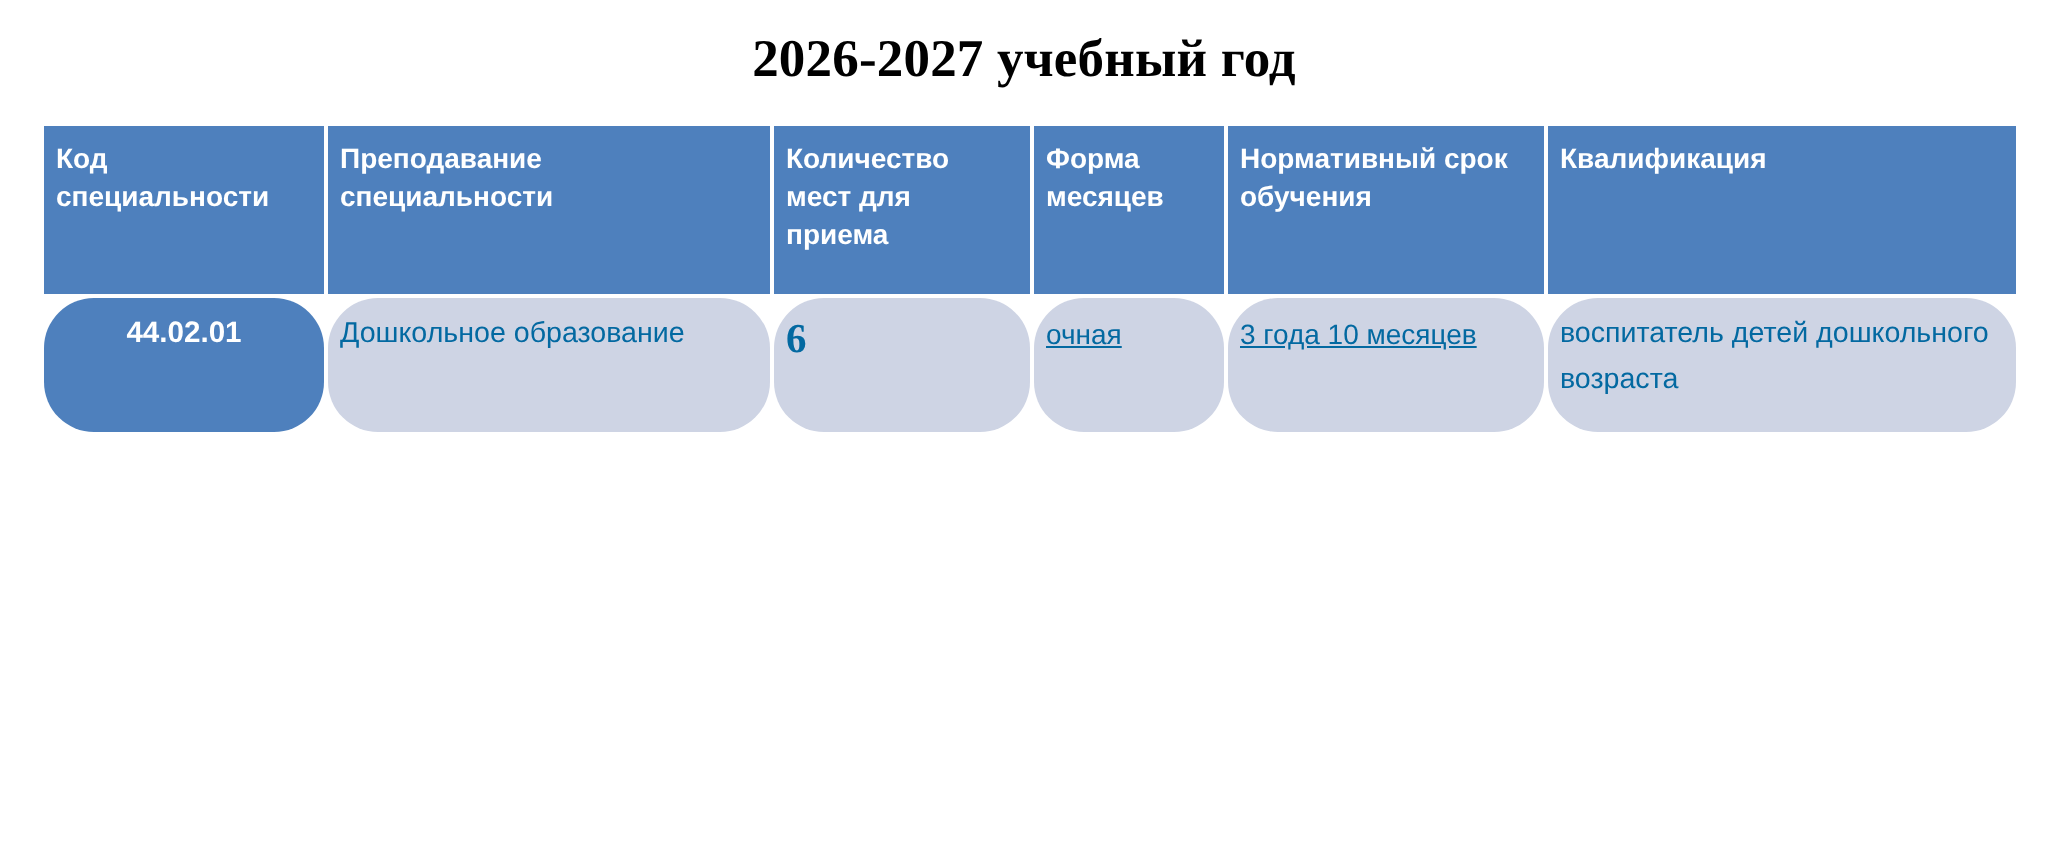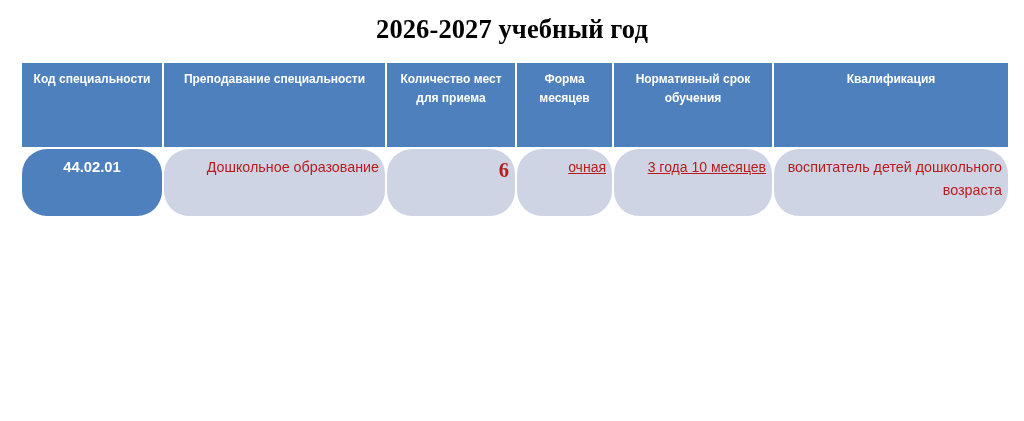--- a/index.html
+++ b/index.html
@@ -55,41 +55,41 @@
     border: 0;
     box-sizing: border-box;
   }
 
   
   thead th {
     background: #4E80BD;
     color: #ffffff;
     font-family: "Liberation Sans", sans-serif;
     font-weight: bold;
-    font-size: 12px;
+    font-size: 14px;
     line-height: 19px;
-    text-align: center;
+    text-align: left;
     height: 84px;
   }
 
   
   col.c1 { width: 140px; }
   col.c2 { width: 221px; }
   col.c3 { width: 128px; }
   col.c4 { width: 95px;  }
   col.c5 { width: 158px; }
   col.c6 { width: 234px; }
 
   
   tbody td {
     font-family: "Liberation Sans", sans-serif;
     font-size: 14.3px;
     line-height: 23px;
-    color: #b91c1c;
-    text-align: right;
+    color: #0369a1;
+    text-align: left;
   }
   tbody tr.row-a td { background: #CED4E4; height: 67px; border-radius: 25px; }
   tbody tr.row-b td { background: #E5E9F2; height: 68px; }
 
   
   tbody td.code-cell {
     background: #4E80BD !important;
     color: #ffffff;
     font-weight: bold;
     font-size: 14.8px;

